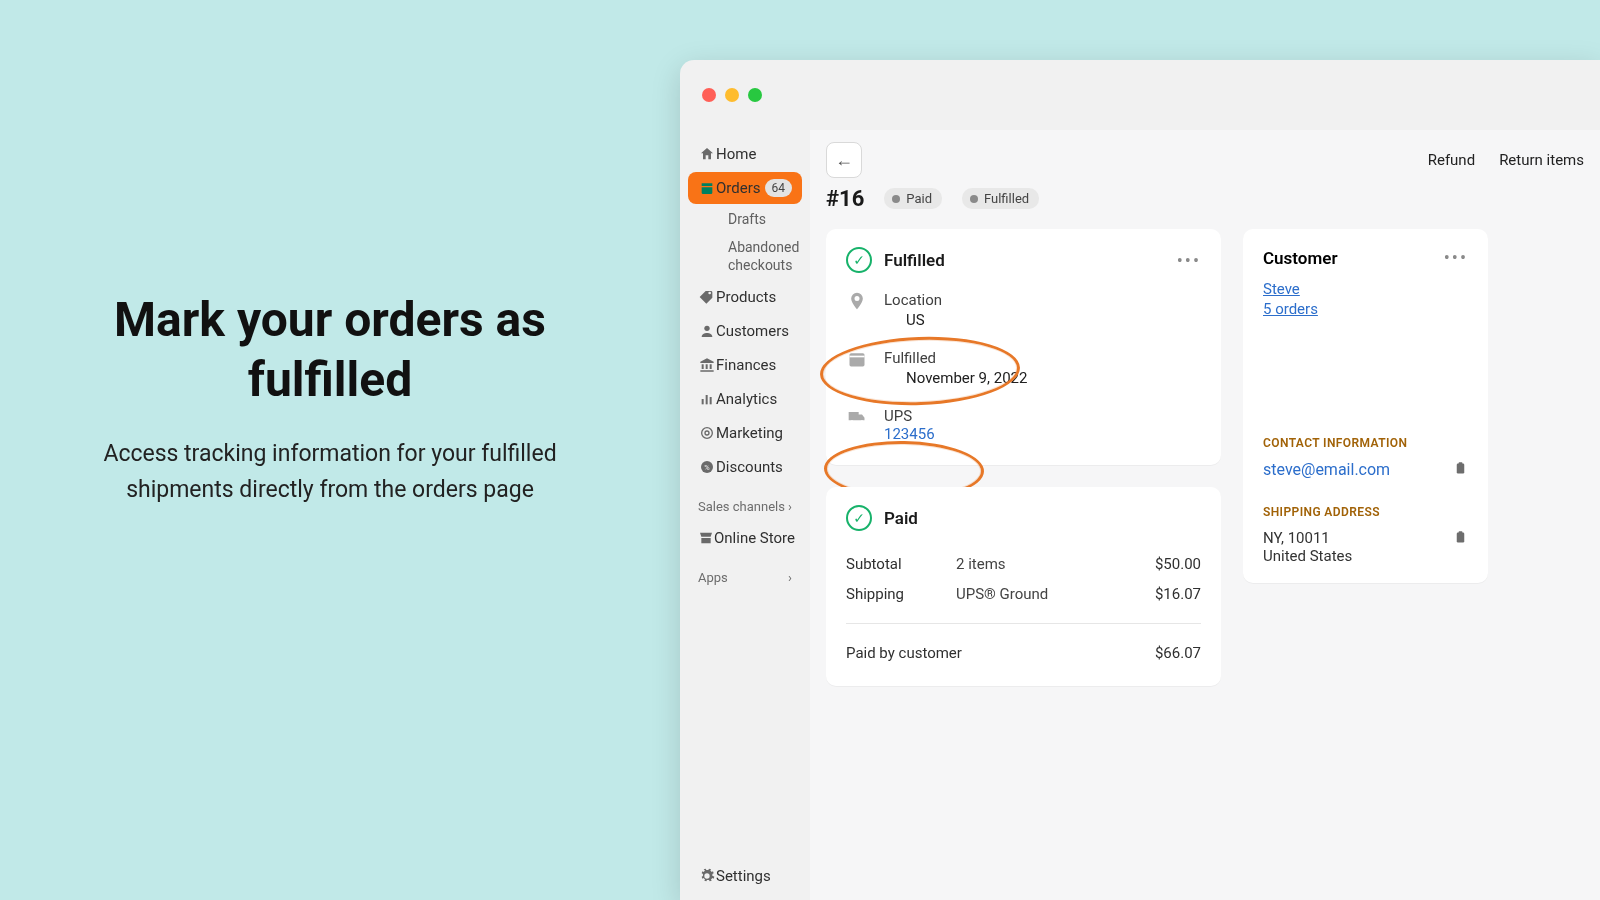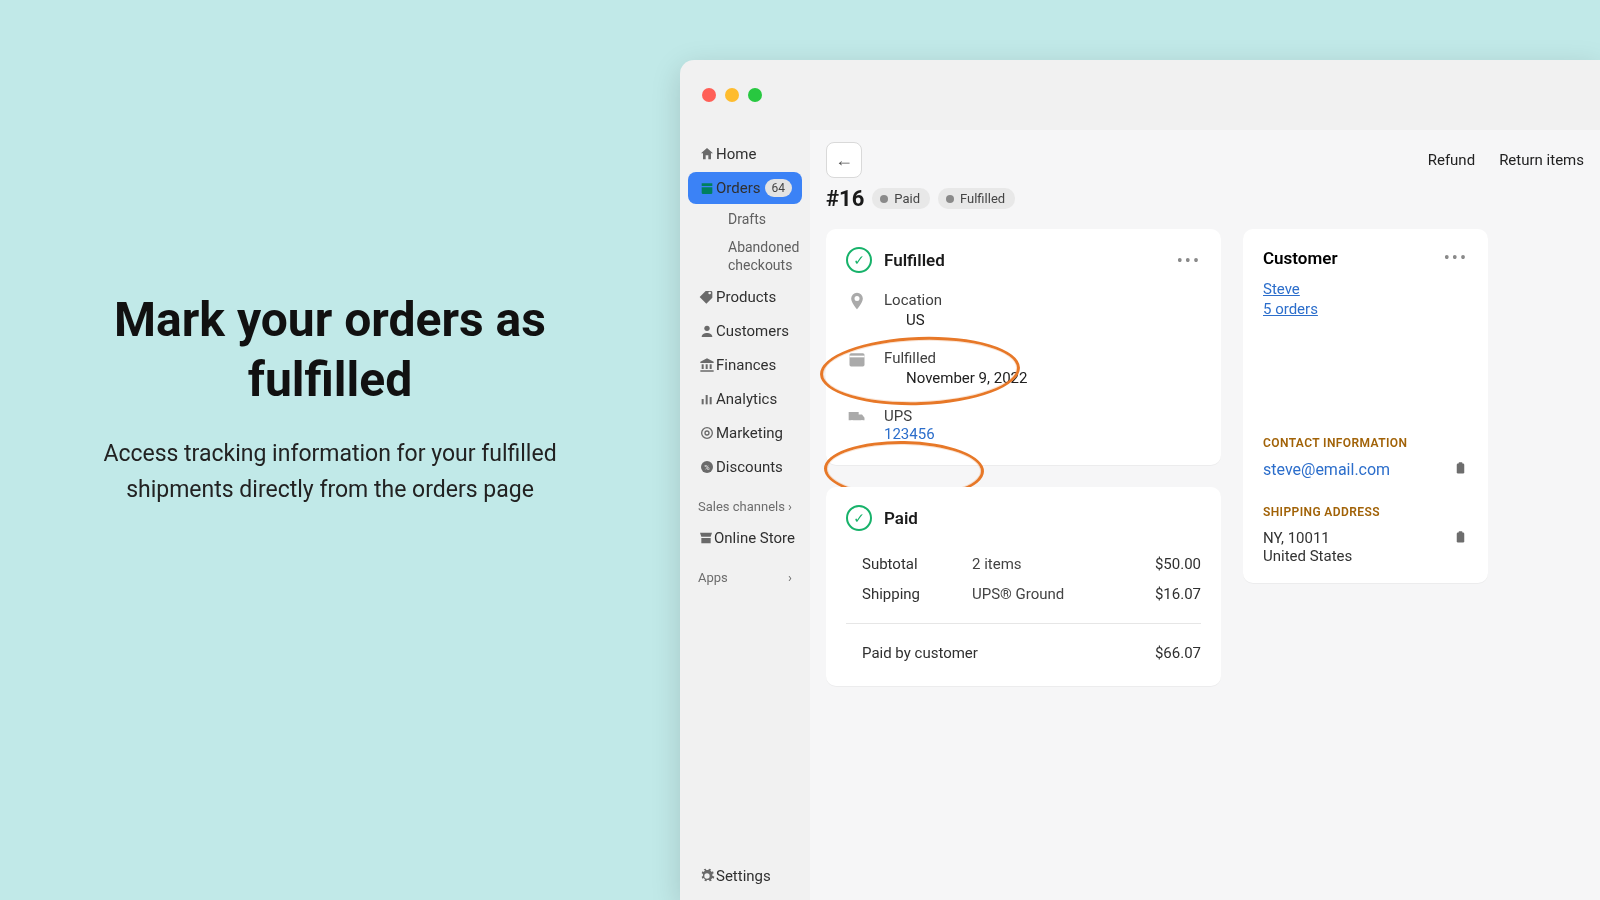--- a/index.html
+++ b/index.html
@@ -38,21 +38,21 @@
   .sidebar {
     width: 130px; background:#f1f1f1; padding: 8px; font-size:15px;
     display:flex; flex-direction:column; gap:2px;
   }
   .sb-item {
     display:flex; align-items:center; 
     padding: 7px 10px; border-radius:8px;
     color:#303030; cursor:pointer;
     white-space: nowrap;
   }
-  .sb-item.active { background:#3b82f6; }
+  .sb-item.active { background:#f97316; }
   .sb-item .ic { width:18px; display:flex; justify-content:center; color:#6a6a6a; }
   .sb-item.active .ic { color:#008060; }
   .sb-badge {
     margin-left:auto; background:#e3e3e3; color:#444;
     font-size:12px; padding:2px 7px; border-radius:9px;
   }
   .sb-sub { padding:4px 10px 4px 40px; color:#606060; font-size:14px; cursor:pointer; line-height:1.3; }
   .sb-head {
     padding: 14px 10px 6px 10px; color:#6d6d6d; font-size:13px;
     display:flex; justify-content:space-between; align-items:center;
@@ -64,21 +64,21 @@
   .topbar {
     display:flex; align-items:center; gap:14px; margin-bottom:8px;
   }
   .backbtn {
     width:36px; height:36px; border:1px solid #d9d9d9; border-radius:8px;
     background:#fff; display:flex; align-items:center; justify-content:center;
     cursor:pointer; color:#555; font-size:18px;
   }
   .topbar .sp { flex:1; }
   .topbar .act { font-size:15px; color:#222; cursor:pointer; margin-left:10px; }
-  .orderrow { display:flex; align-items:center; gap:8px; margin: 6px 0 18px 0; text-align: center; }
+  .orderrow { display:flex; align-items:center; gap:20px; margin: 6px 0 18px 0; text-align: center; }
   .orderid { font-size:22px; font-weight:700; color:#1a1a1a; }
   .pill {
     background:#e8e8e8; color:#444; font-size:13px;
     padding:3px 10px 3px 8px; border-radius:10px;
     display:inline-flex; align-items:center; gap:6px;
   }
   .pill::before{content:""; width:8px;height:8px;border-radius:50%;background:#8a8a8a;}
   .cols { display:flex; gap:22px; }
   .colL { width:395px; display:flex; flex-direction:column; gap:22px; }
   .colR { width:245px; display:flex; flex-direction:column; gap:22px; }
@@ -98,21 +98,21 @@
   .meta .mic { color:#aaa; width:22px; display:flex; justify-content:center; }
   .meta .lbl { color:#404040; font-size:15px; }
   .meta .val { color:#202020; font-size:15px; margin-top:2px;margin-left:22px; }
   .meta .lnk { color:#2c6ecb; font-size:15px; }
   .hl {
     position:absolute; border:3px solid #e77828; border-radius:50%;
     pointer-events:none; transform:rotate(-2deg);
     box-shadow: 0 0 0 1px rgba(231,120,40,0.2) inset;
   }
   .payrows { font-size:15px; color:#303030; }
-  .payrow { display:flex; padding:6px 0;margin-left:16px; }
+  .payrow { display:flex; padding:6px 0; }
   .payrow .c1{width:110px;} .payrow .c2{flex:1;color:#444;} .payrow .c3{width:70px;text-align:right;}
   .payhr{border:none;border-top:1px solid #e6e6e6;margin:14px 0;}
   .cust-h{display:flex;align-items:center;margin-bottom:12px;}
   .cust-h h3{font-size:17px;font-weight:600;}
   .link{color:#2c6ecb;text-decoration:underline;font-size:15px;cursor:pointer;display:block;margin-bottom:2px;}
   .sect-h{font-size:12px;font-weight:600;letter-spacing:0.4px;color:#a16207;margin:26px 0 10px 0;}
   .withico{display:flex;align-items:flex-start;justify-content:space-between;}
   .clip{color:#6d6d6d;cursor:pointer;}
   svg{display:block;}
 </style>

